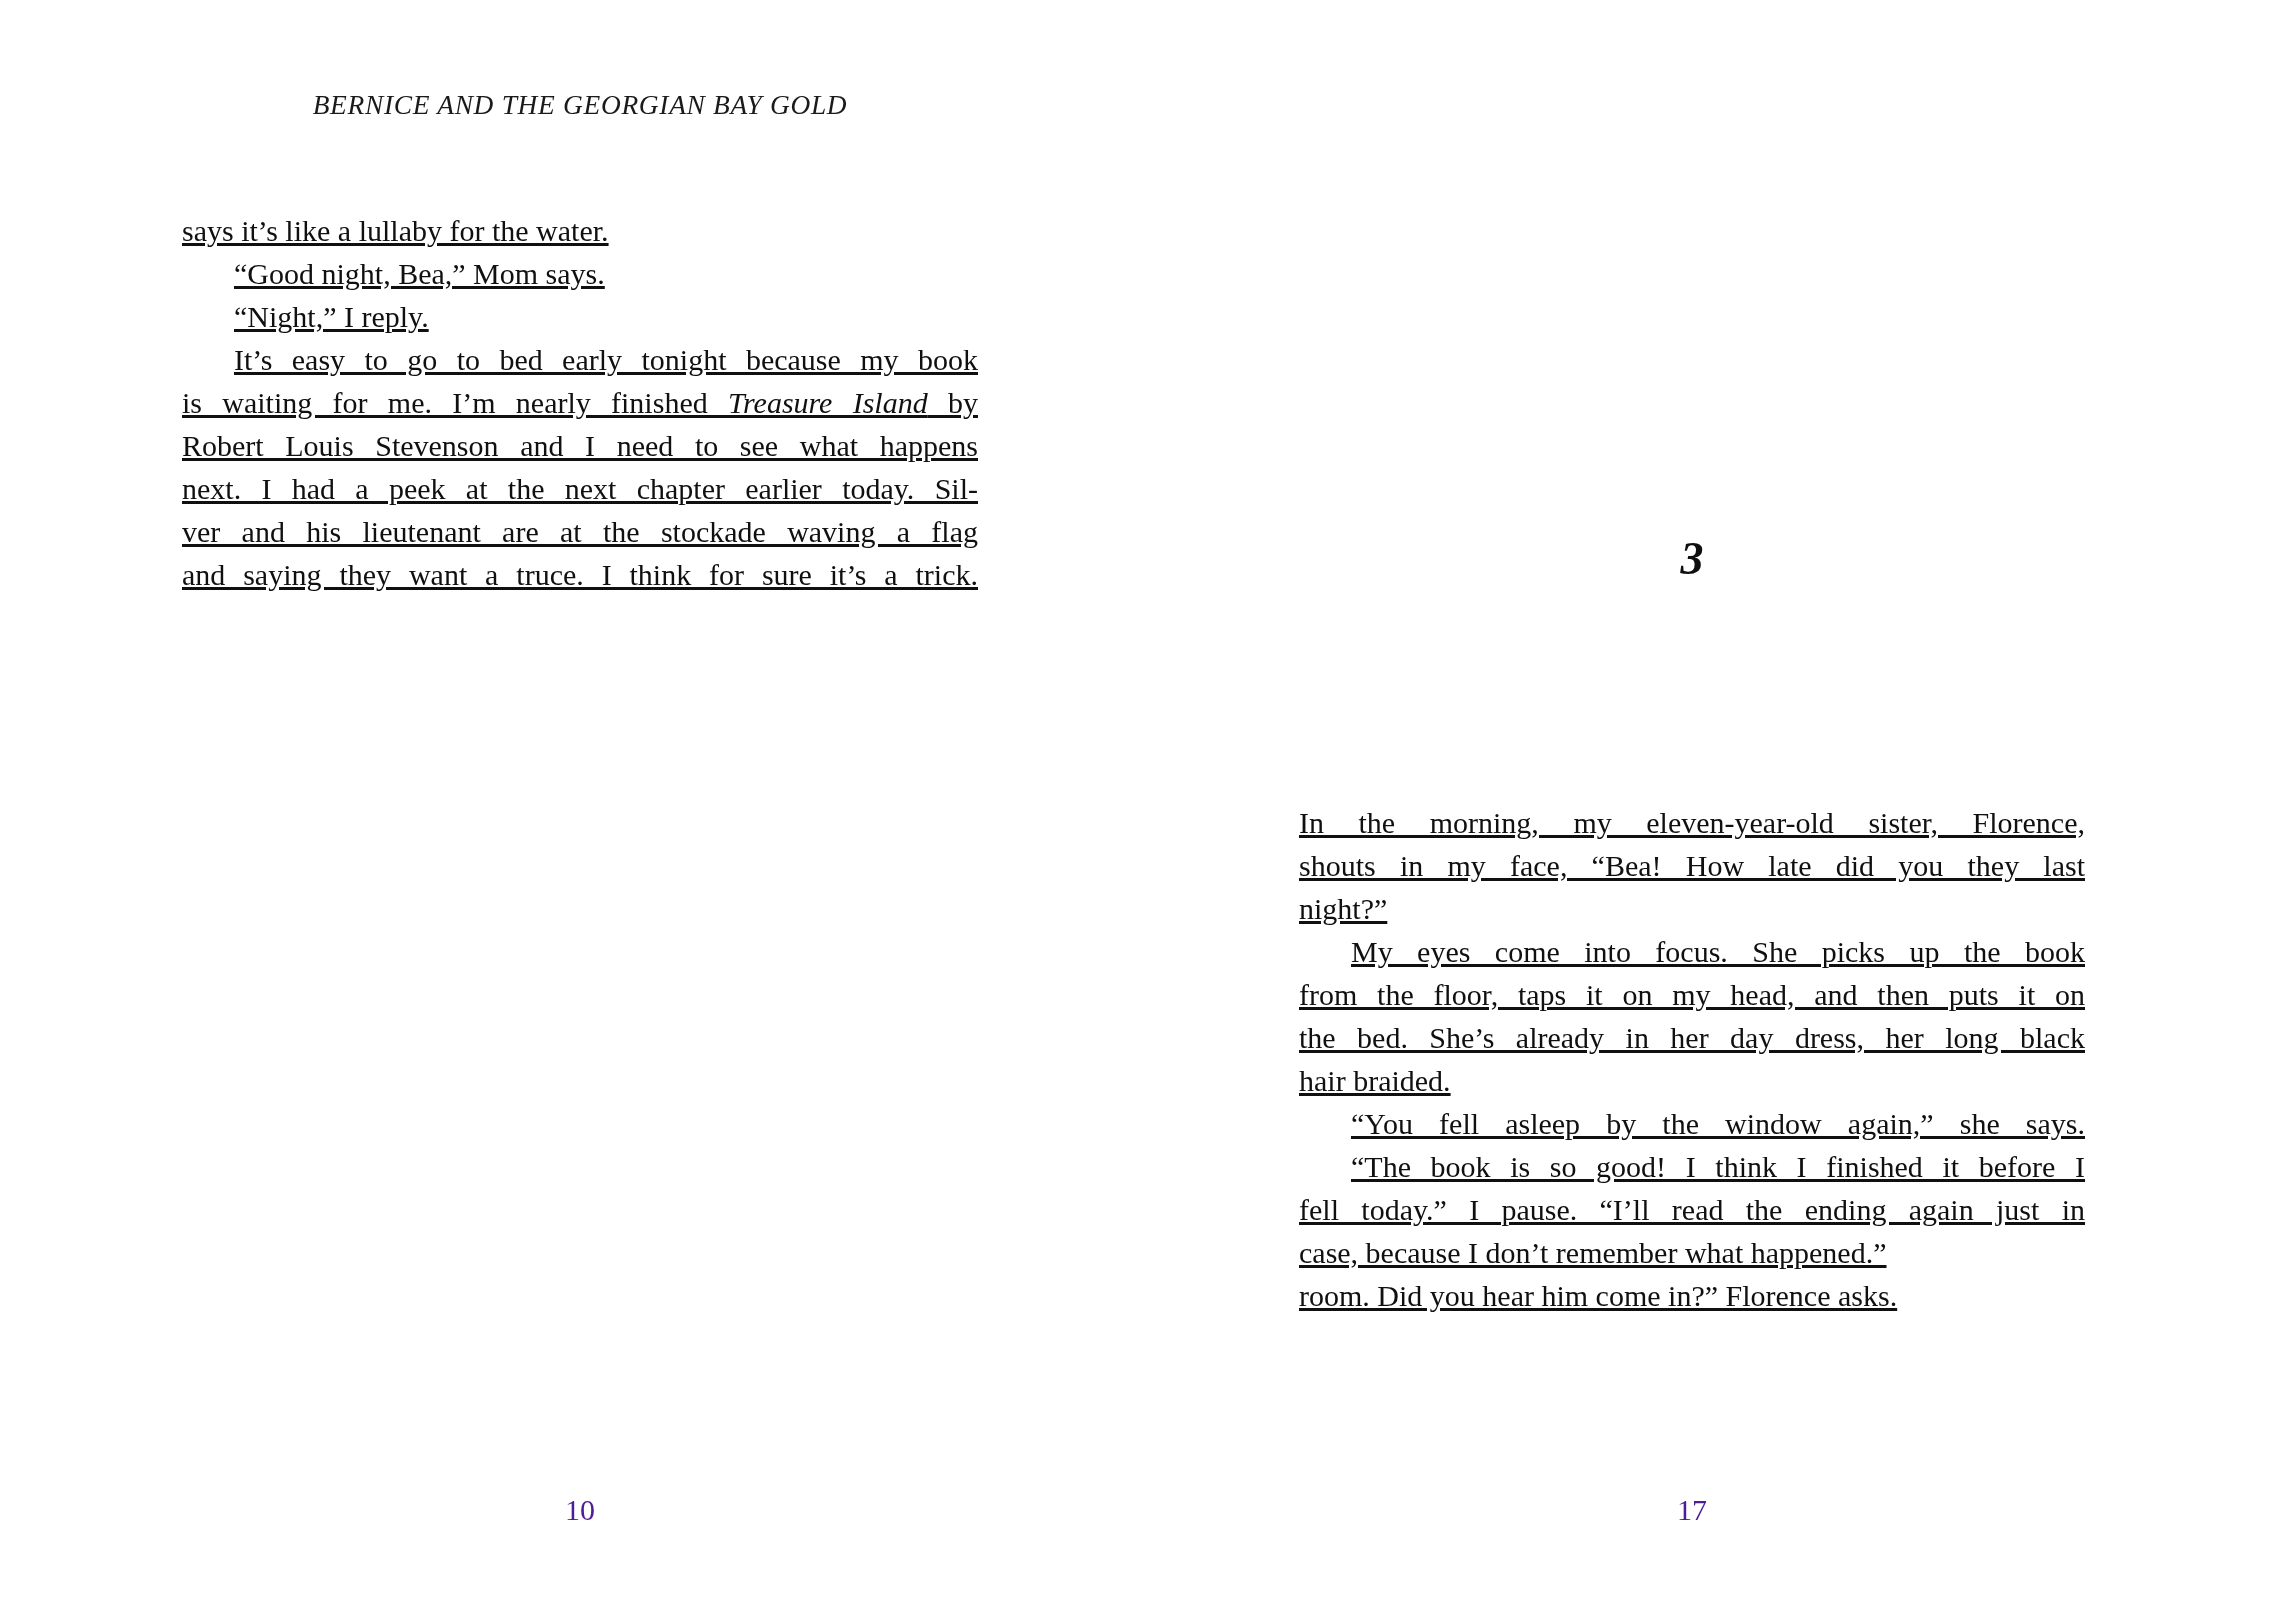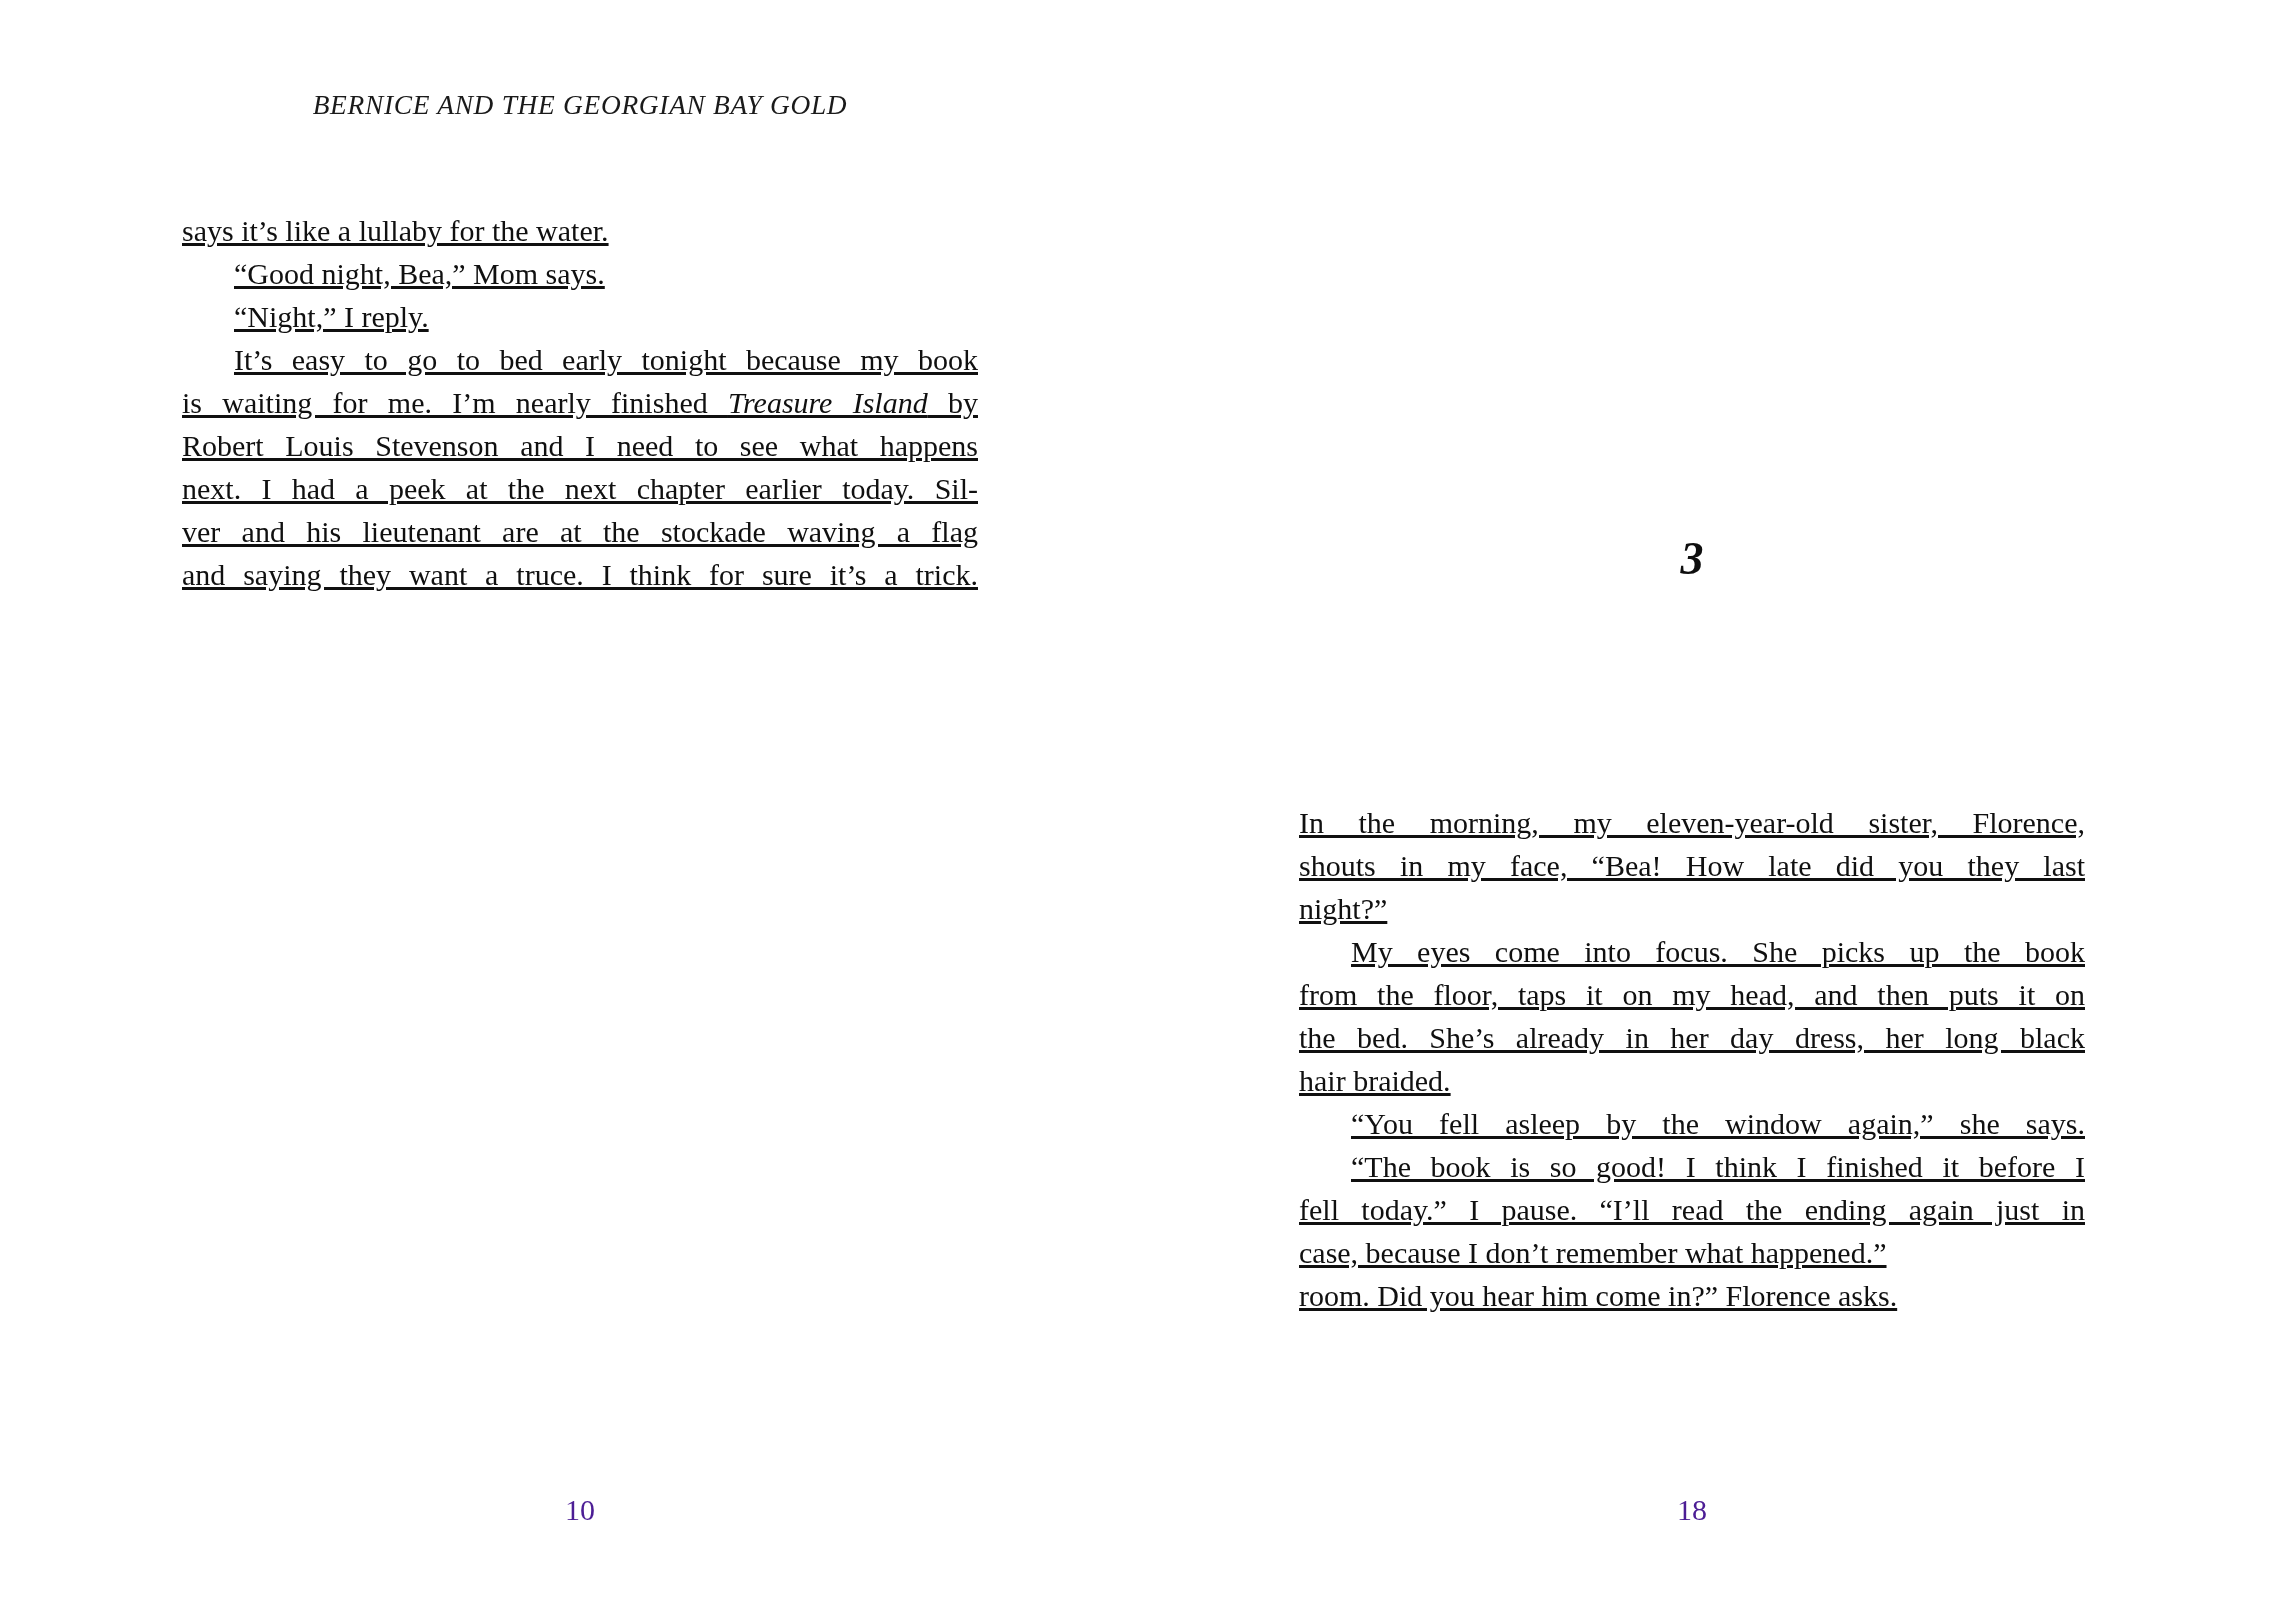--- a/index.html
+++ b/index.html
@@ -120,16 +120,16 @@
     <div class="line">hair braided.</div>
     <div class="line j in">“You fell asleep by the window again,” she says.</div>
     <div class="line j in">“The book is so good! I think I finished it before I</div>
     <div class="line j">fell today.” I pause. “I’ll read the ending again just in</div>
     <div class="line">case, because I don’t remember what happened.”</div>
     <div class="line">room. Did you hear him come in?” Florence asks.</div>
   </div>
 
   <div class="folio folio-left">10</div>
 
-  <div class="folio folio-right">18</div>
+  <div class="folio folio-right">17</div>
 
 </div>
 
 
 </body></html>

